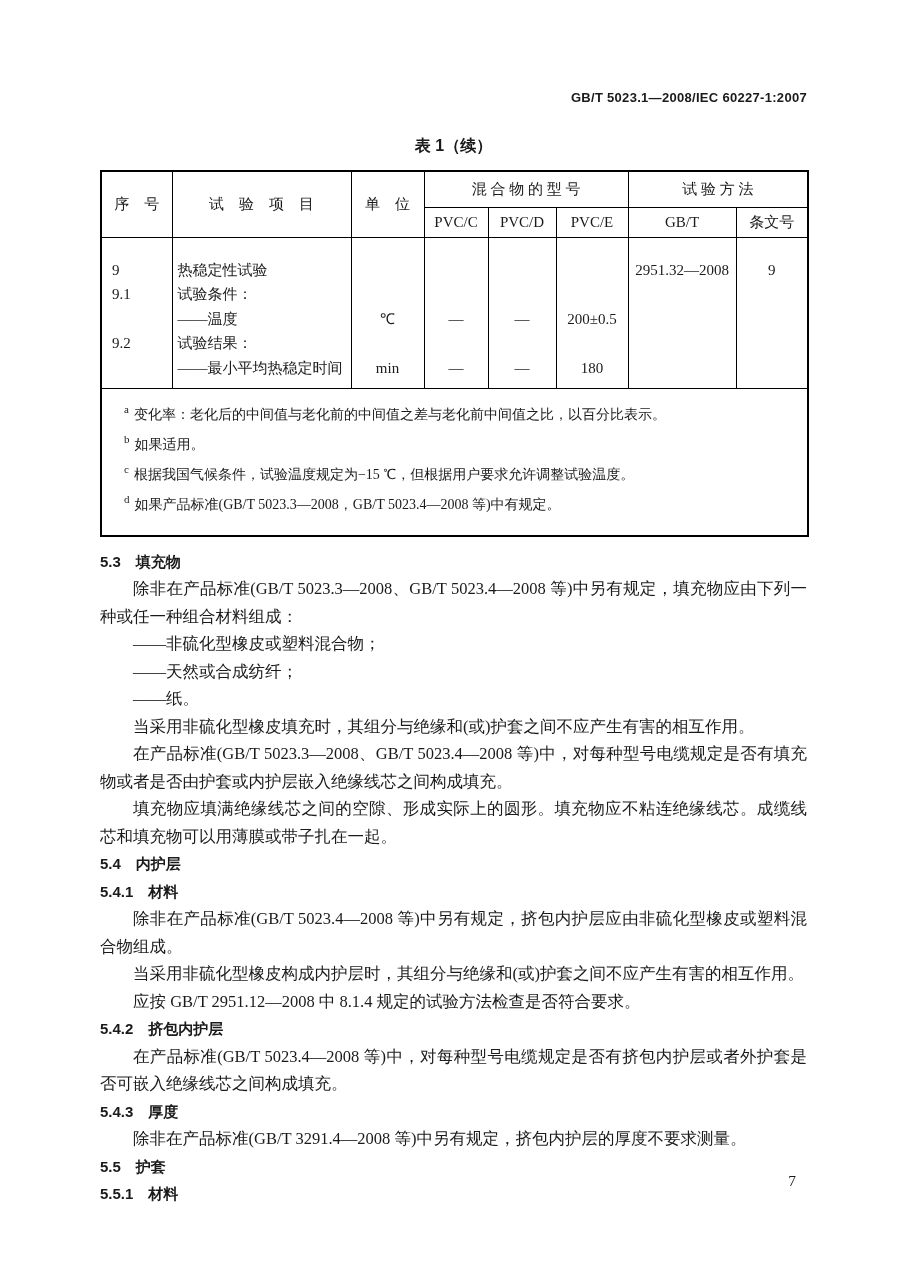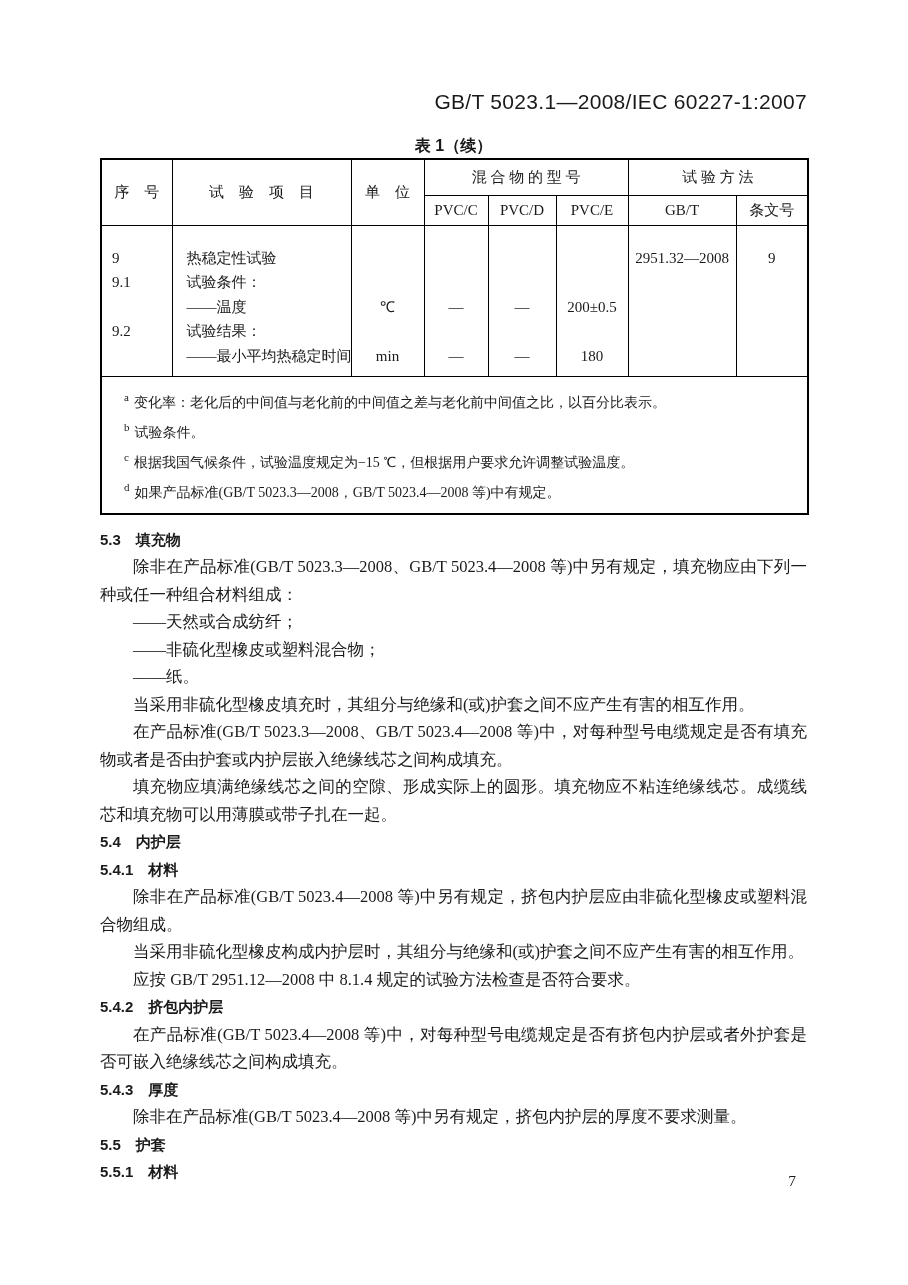--- a/index.html
+++ b/index.html
@@ -9,35 +9,35 @@
     width:908px; height:1285px;
     background:#ffffff;
     color:#1a1a1a;
     font-family:"Liberation Serif", serif;
     overflow:hidden;
   }
   .doc-code {
     position:absolute;
     top:90px; right:101px;
     font-family:"Liberation Sans", sans-serif;
-    font-weight:400;
-    font-size:21px;
+    font-weight:700;
+    font-size:13px;
     letter-spacing:0.3px;
   }
   .content {
     position:absolute;
     left:100px; top:136px;
     width:707px;
   }
   .table-caption {
     text-align:center;
     font-family:"Liberation Sans", sans-serif;
     font-weight:600;
     font-size:16px;
-    margin-bottom:1px;
+    margin-bottom:13px;
   }
   table.std-table {
     width:707px;
     border-collapse:collapse;
     border:2px solid #000;
     table-layout:fixed;
     font-size:15px;
   }
   table.std-table th, table.std-table td {
     border:1px solid #000;
@@ -55,29 +55,29 @@
     padding-top:20px;
     padding-bottom:8px;
   }
   .cell-line {
     height:24.5px;
     line-height:24.5px;
     white-space:nowrap;
     overflow:visible;
   }
   td.col-seq .cell-line   { padding-left:10px; text-align:left; }
-  td.col-item .cell-line  { padding-left:14px; text-align:left; }
+  td.col-item .cell-line  { padding-left:5px; text-align:left; }
   td.col-unit .cell-line,
   td.col-pvcc .cell-line,
   td.col-pvcd .cell-line,
   td.col-pvce .cell-line,
   td.col-gbt .cell-line,
   td.col-clause .cell-line { text-align:center; }
   td.footnote-cell {
-    padding:8px 14px 7px 22px;
+    padding:8px 14px 17px 22px;
     font-size:14px;
   }
   .footnote-line {
     line-height:24.5px;
   }
   .footnote-line sup {
     font-size:11px;
     margin-right:5px;
   }
   .sections {
@@ -193,46 +193,46 @@
               <div class="cell-line">9</div>
               <div class="cell-line"></div>
               <div class="cell-line"></div>
               <div class="cell-line"></div>
               <div class="cell-line"></div>
             </td>
           </tr>
       <tr>
         <td colspan="8" class="footnote-cell" id="footnote-cell">
               <div class="footnote-line"><sup>a</sup><span>变化率：老化后的中间值与老化前的中间值之差与老化前中间值之比，以百分比表示。</span></div>
-              <div class="footnote-line"><sup>b</sup><span>试验条件。</span></div>
+              <div class="footnote-line"><sup>b</sup><span>如果适用。</span></div>
               <div class="footnote-line"><sup>c</sup><span>根据我国气候条件，试验温度规定为−15 ℃，但根据用户要求允许调整试验温度。</span></div>
               <div class="footnote-line"><sup>d</sup><span>如果产品标准(GB/T 5023.3—2008，GB/T 5023.4—2008 等)中有规定。</span></div>
             </td>
       </tr>
     </tbody>
       </table>
 
     <div class="sections" id="sections">
         <div class="h2">5.3　填充物</div>
         <div class="p">除非在产品标准(GB/T 5023.3—2008、GB/T 5023.4—2008 等)中另有规定，填充物应由下列一种或任一种组合材料组成：</div>
+        <div class="dash">——非硫化型橡皮或塑料混合物；</div>
         <div class="dash">——天然或合成纺纤；</div>
-        <div class="dash">——非硫化型橡皮或塑料混合物；</div>
         <div class="dash">——纸。</div>
         <div class="p">当采用非硫化型橡皮填充时，其组分与绝缘和(或)护套之间不应产生有害的相互作用。</div>
         <div class="p">在产品标准(GB/T 5023.3—2008、GB/T 5023.4—2008 等)中，对每种型号电缆规定是否有填充物或者是否由护套或内护层嵌入绝缘线芯之间构成填充。</div>
         <div class="p">填充物应填满绝缘线芯之间的空隙、形成实际上的圆形。填充物应不粘连绝缘线芯。成缆线芯和填充物可以用薄膜或带子扎在一起。</div>
         <div class="h2">5.4　内护层</div>
         <div class="h3">5.4.1　材料</div>
         <div class="p">除非在产品标准(GB/T 5023.4—2008 等)中另有规定，挤包内护层应由非硫化型橡皮或塑料混合物组成。</div>
         <div class="p">当采用非硫化型橡皮构成内护层时，其组分与绝缘和(或)护套之间不应产生有害的相互作用。</div>
         <div class="p">应按 GB/T 2951.12—2008 中 8.1.4 规定的试验方法检查是否符合要求。</div>
         <div class="h3">5.4.2　挤包内护层</div>
         <div class="p">在产品标准(GB/T 5023.4—2008 等)中，对每种型号电缆规定是否有挤包内护层或者外护套是否可嵌入绝缘线芯之间构成填充。</div>
         <div class="h3">5.4.3　厚度</div>
-        <div class="p">除非在产品标准(GB/T 5023.4—2008 等)中另有规定，挤包内护层的厚度不要求测量。</div>
+        <div class="p">除非在产品标准(GB/T 3291.4—2008 等)中另有规定，挤包内护层的厚度不要求测量。</div>
         <div class="h2">5.5　护套</div>
         <div class="h3">5.5.1　材料</div>
       </div>
 
   </div>
 
   <div class="page-number">7</div>
 
 </div>
 

